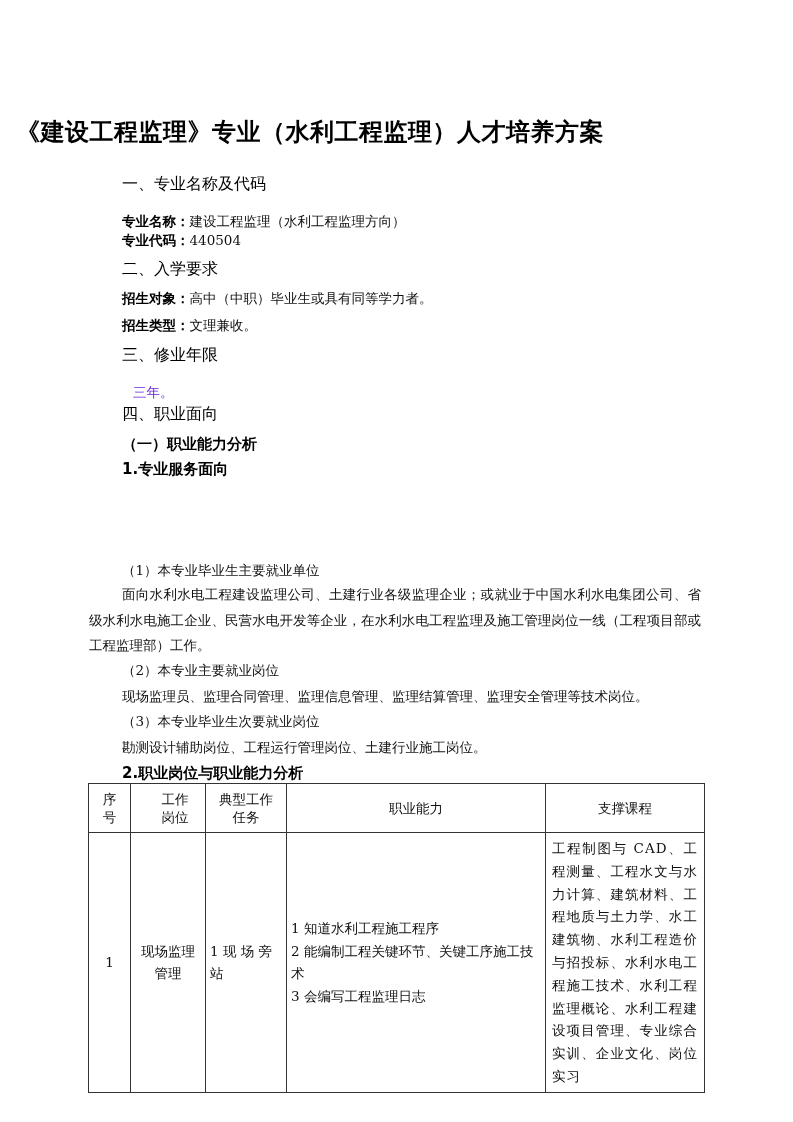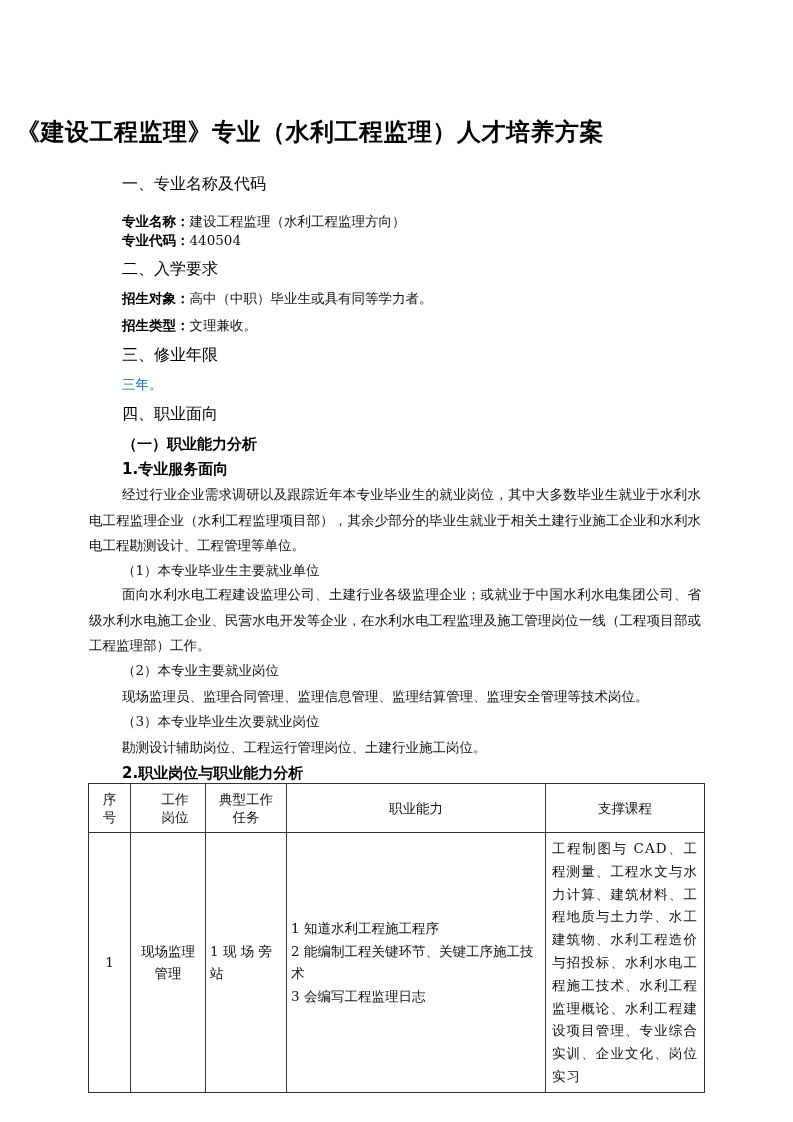--- a/index.html
+++ b/index.html
@@ -61,29 +61,28 @@
   <div class="line" style="top:290px;">
     <span class="label">招生对象：</span><span class="body">高中（中职）毕业生或具有同等学力者。</span>
   </div>
 
   <div class="line" style="top:317px;">
     <span class="label">招生类型：</span><span class="body">文理兼收。</span>
   </div>
 
   <div class="line h1" style="top:345px;">三、修业年限</div>
 
-  <div class="line body" style="top:376px; color:#0369a1;">三年。</div>
+  <div class="line body" style="top:384px; color:#6d28d9;margin-left:11px;">三年。</div>
 
   <div class="line h1" style="top:404px;">四、职业面向</div>
 
   <div class="line h2" style="top:435px;">（一）职业能力分析</div>
 
   <div class="line h2" style="top:460px;">1.专业服务面向</div>
 
-  <div class="para" style="top:482px;">经过行业企业需求调研以及跟踪近年本专业毕业生的就业岗位，其中大多数毕业生就业于水利水电工程监理企业（水利工程监理项目部），其余少部分的毕业生就业于相关土建行业施工企业和水利水电工程勘测设计、工程管理等单位。</div>
 
   <div class="line body" style="top:562px;">（1）本专业毕业生主要就业单位</div>
 
   <div class="para" style="top:582px;">面向水利水电工程建设监理公司、土建行业各级监理企业；或就业于中国水利水电集团公司、省级水利水电施工企业、民营水电开发等企业，在水利水电工程监理及施工管理岗位一线（工程项目部或工程监理部）工作。</div>
 
   <div class="line body" style="top:662px;">（2）本专业主要就业岗位</div>
 
   <div class="line body" style="top:688px;">现场监理员、监理合同管理、监理信息管理、监理结算管理、监理安全管理等技术岗位。</div>
 
   <div class="line body" style="top:713px;">（3）本专业毕业生次要就业岗位</div>

